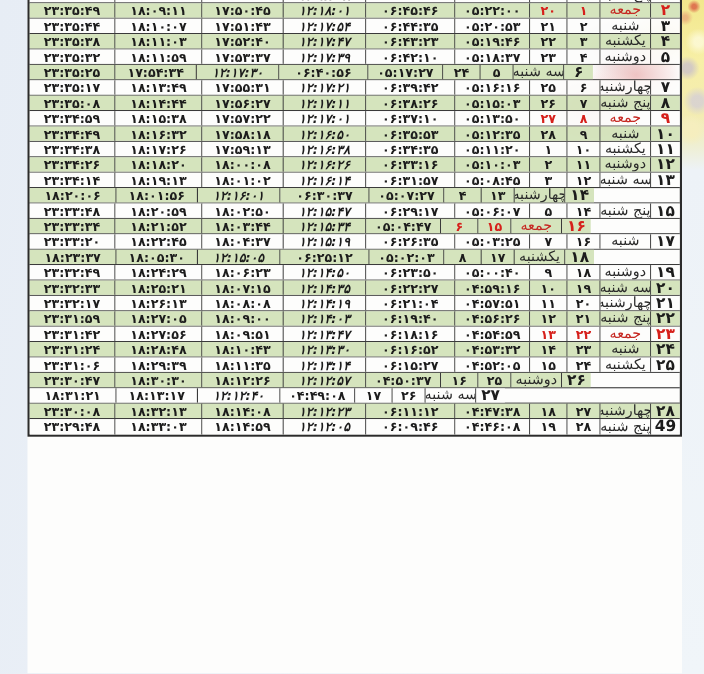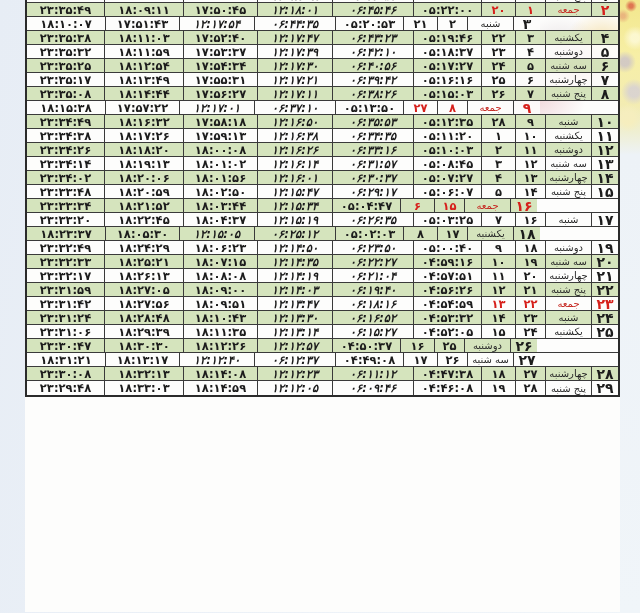--- a/index.html
+++ b/index.html
@@ -39,22 +39,22 @@
   .cell{
     box-sizing:border-box;border-right:1px solid #3a3a3a;
     display:flex;align-items:center;justify-content:center;
     font-weight:bold;font-size:11.5px;color:#1c1c1c;
     white-space:nowrap;direction:ltr;overflow:hidden;
   }
   .cell:last-child{border-right:none;}
   .row.white .cell{background:rgba(253,253,251,.86);}
   .row.green .cell{background:rgba(209,226,183,.92);}
   .c0{width:78px;} .c1{width:79px;} .c2{width:74px;} .c3{width:75px;font-style:italic;}
-  .c4{width:81px;font-style:italic;} .c5{width:68px;} .c6{width:34px;} .c7{width:30px;}
-  .c8{width:46px;font-weight:normal;font-size:10px;direction:rtl;color:#2a2a2a;}
+  .c4{width:81px;} .c5{width:68px;} .c6{width:34px;} .c7{width:30px;}
+  .c8{width:46px;font-weight:normal;font-size:13px;direction:rtl;color:#2a2a2a;}
   .c9{width:26px;font-size:14px;}
   .row.friday .c6,.row.friday .c7,.row.friday .c9{color:#d6201b;}
   .row.friday .c8{color:#c62822;}
 </style>
 </head>
 <body>
 
 <div class="watermark"></div>
 <div class="cal-table">
     <div class="row white">
@@ -75,20 +75,21 @@
       <div class="cell c2">۱۷:۵۰:۴۵</div>
       <div class="cell c3">۱۲:۱۸:۰۱</div>
       <div class="cell c4">۰۶:۴۵:۴۶</div>
       <div class="cell c5">۰۵:۲۲:۰۰</div>
       <div class="cell c6">۲۰</div>
       <div class="cell c7">۱</div>
       <div class="cell c8">جمعه</div>
       <div class="cell c9">۲</div>
     </div>
     <div class="row white">
+      <div class="cell c0">۲۳:۳۵:۴۴</div>
       <div class="cell c1">۱۸:۱۰:۰۷</div>
       <div class="cell c2">۱۷:۵۱:۴۳</div>
       <div class="cell c3">۱۲:۱۷:۵۴</div>
       <div class="cell c4">۰۶:۴۴:۳۵</div>
       <div class="cell c5">۰۵:۲۰:۵۳</div>
       <div class="cell c6">۲۱</div>
       <div class="cell c7">۲</div>
       <div class="cell c8">شنبه</div>
       <div class="cell c9">۳</div>
     </div>
@@ -111,21 +112,20 @@
       <div class="cell c3">۱۲:۱۷:۳۹</div>
       <div class="cell c4">۰۶:۴۲:۱۰</div>
       <div class="cell c5">۰۵:۱۸:۳۷</div>
       <div class="cell c6">۲۳</div>
       <div class="cell c7">۴</div>
       <div class="cell c8">دوشنبه</div>
       <div class="cell c9">۵</div>
     </div>
     <div class="row green">
       <div class="cell c0">۲۳:۳۵:۲۵</div>
-      <div class="cell c1">۱۸:۱۲:۵۴</div>
       <div class="cell c2">۱۷:۵۴:۳۴</div>
       <div class="cell c3">۱۲:۱۷:۳۰</div>
       <div class="cell c4">۰۶:۴۰:۵۶</div>
       <div class="cell c5">۰۵:۱۷:۲۷</div>
       <div class="cell c6">۲۴</div>
       <div class="cell c7">۵</div>
       <div class="cell c8">سه شنبه</div>
       <div class="cell c9">۶</div>
     </div>
     <div class="row white">
@@ -146,20 +146,21 @@
       <div class="cell c2">۱۷:۵۶:۲۷</div>
       <div class="cell c3">۱۲:۱۷:۱۱</div>
       <div class="cell c4">۰۶:۳۸:۲۶</div>
       <div class="cell c5">۰۵:۱۵:۰۳</div>
       <div class="cell c6">۲۶</div>
       <div class="cell c7">۷</div>
       <div class="cell c8">پنج شنبه</div>
       <div class="cell c9">۸</div>
     </div>
     <div class="row white friday">
+      <div class="cell c0">۲۳:۳۴:۵۹</div>
       <div class="cell c1">۱۸:۱۵:۳۸</div>
       <div class="cell c2">۱۷:۵۷:۲۲</div>
       <div class="cell c3">۱۲:۱۷:۰۱</div>
       <div class="cell c4">۰۶:۳۷:۱۰</div>
       <div class="cell c5">۰۵:۱۳:۵۰</div>
       <div class="cell c6">۲۷</div>
       <div class="cell c7">۸</div>
       <div class="cell c8">جمعه</div>
       <div class="cell c9">۹</div>
     </div>
@@ -205,21 +206,20 @@
       <div class="cell c2">۱۸:۰۱:۰۲</div>
       <div class="cell c3">۱۲:۱۶:۱۴</div>
       <div class="cell c4">۰۶:۳۱:۵۷</div>
       <div class="cell c5">۰۵:۰۸:۴۵</div>
       <div class="cell c6">۳</div>
       <div class="cell c7">۱۲</div>
       <div class="cell c8">سه شنبه</div>
       <div class="cell c9">۱۳</div>
     </div>
     <div class="row green">
-      <div class="cell c0">۲۳:۳۴:۰۲</div>
       <div class="cell c1">۱۸:۲۰:۰۶</div>
       <div class="cell c2">۱۸:۰۱:۵۶</div>
       <div class="cell c3">۱۲:۱۶:۰۱</div>
       <div class="cell c4">۰۶:۳۰:۳۷</div>
       <div class="cell c5">۰۵:۰۷:۲۷</div>
       <div class="cell c6">۴</div>
       <div class="cell c7">۱۳</div>
       <div class="cell c8">چهارشنبه</div>
       <div class="cell c9">۱۴</div>
     </div>
@@ -361,21 +361,20 @@
       <div class="cell c5">۰۴:۵۰:۳۷</div>
       <div class="cell c6">۱۶</div>
       <div class="cell c7">۲۵</div>
       <div class="cell c8">دوشنبه</div>
       <div class="cell c9">۲۶</div>
     </div>
     <div class="row white">
       <div class="cell c1">۱۸:۳۱:۲۱</div>
       <div class="cell c2">۱۸:۱۳:۱۷</div>
       <div class="cell c3">۱۲:۱۲:۴۰</div>
-      <div class="cell c4">۰۶:۱۲:۳۷</div>
       <div class="cell c5">۰۴:۴۹:۰۸</div>
       <div class="cell c6">۱۷</div>
       <div class="cell c7">۲۶</div>
       <div class="cell c8">سه شنبه</div>
       <div class="cell c9">۲۷</div>
     </div>
     <div class="row green">
       <div class="cell c0">۲۳:۳۰:۰۸</div>
       <div class="cell c1">۱۸:۳۲:۱۳</div>
       <div class="cell c2">۱۸:۱۴:۰۸</div>
@@ -390,16 +389,16 @@
     <div class="row white">
       <div class="cell c0">۲۳:۲۹:۴۸</div>
       <div class="cell c1">۱۸:۳۳:۰۳</div>
       <div class="cell c2">۱۸:۱۴:۵۹</div>
       <div class="cell c3">۱۲:۱۲:۰۵</div>
       <div class="cell c4">۰۶:۰۹:۴۶</div>
       <div class="cell c5">۰۴:۴۶:۰۸</div>
       <div class="cell c6">۱۹</div>
       <div class="cell c7">۲۸</div>
       <div class="cell c8">پنج شنبه</div>
-      <div class="cell c9">۲۹</div>
+      <div class="cell c9">49</div>
     </div>
   </div>
 <div class="side-ornament"></div>
 
 </body></html>

